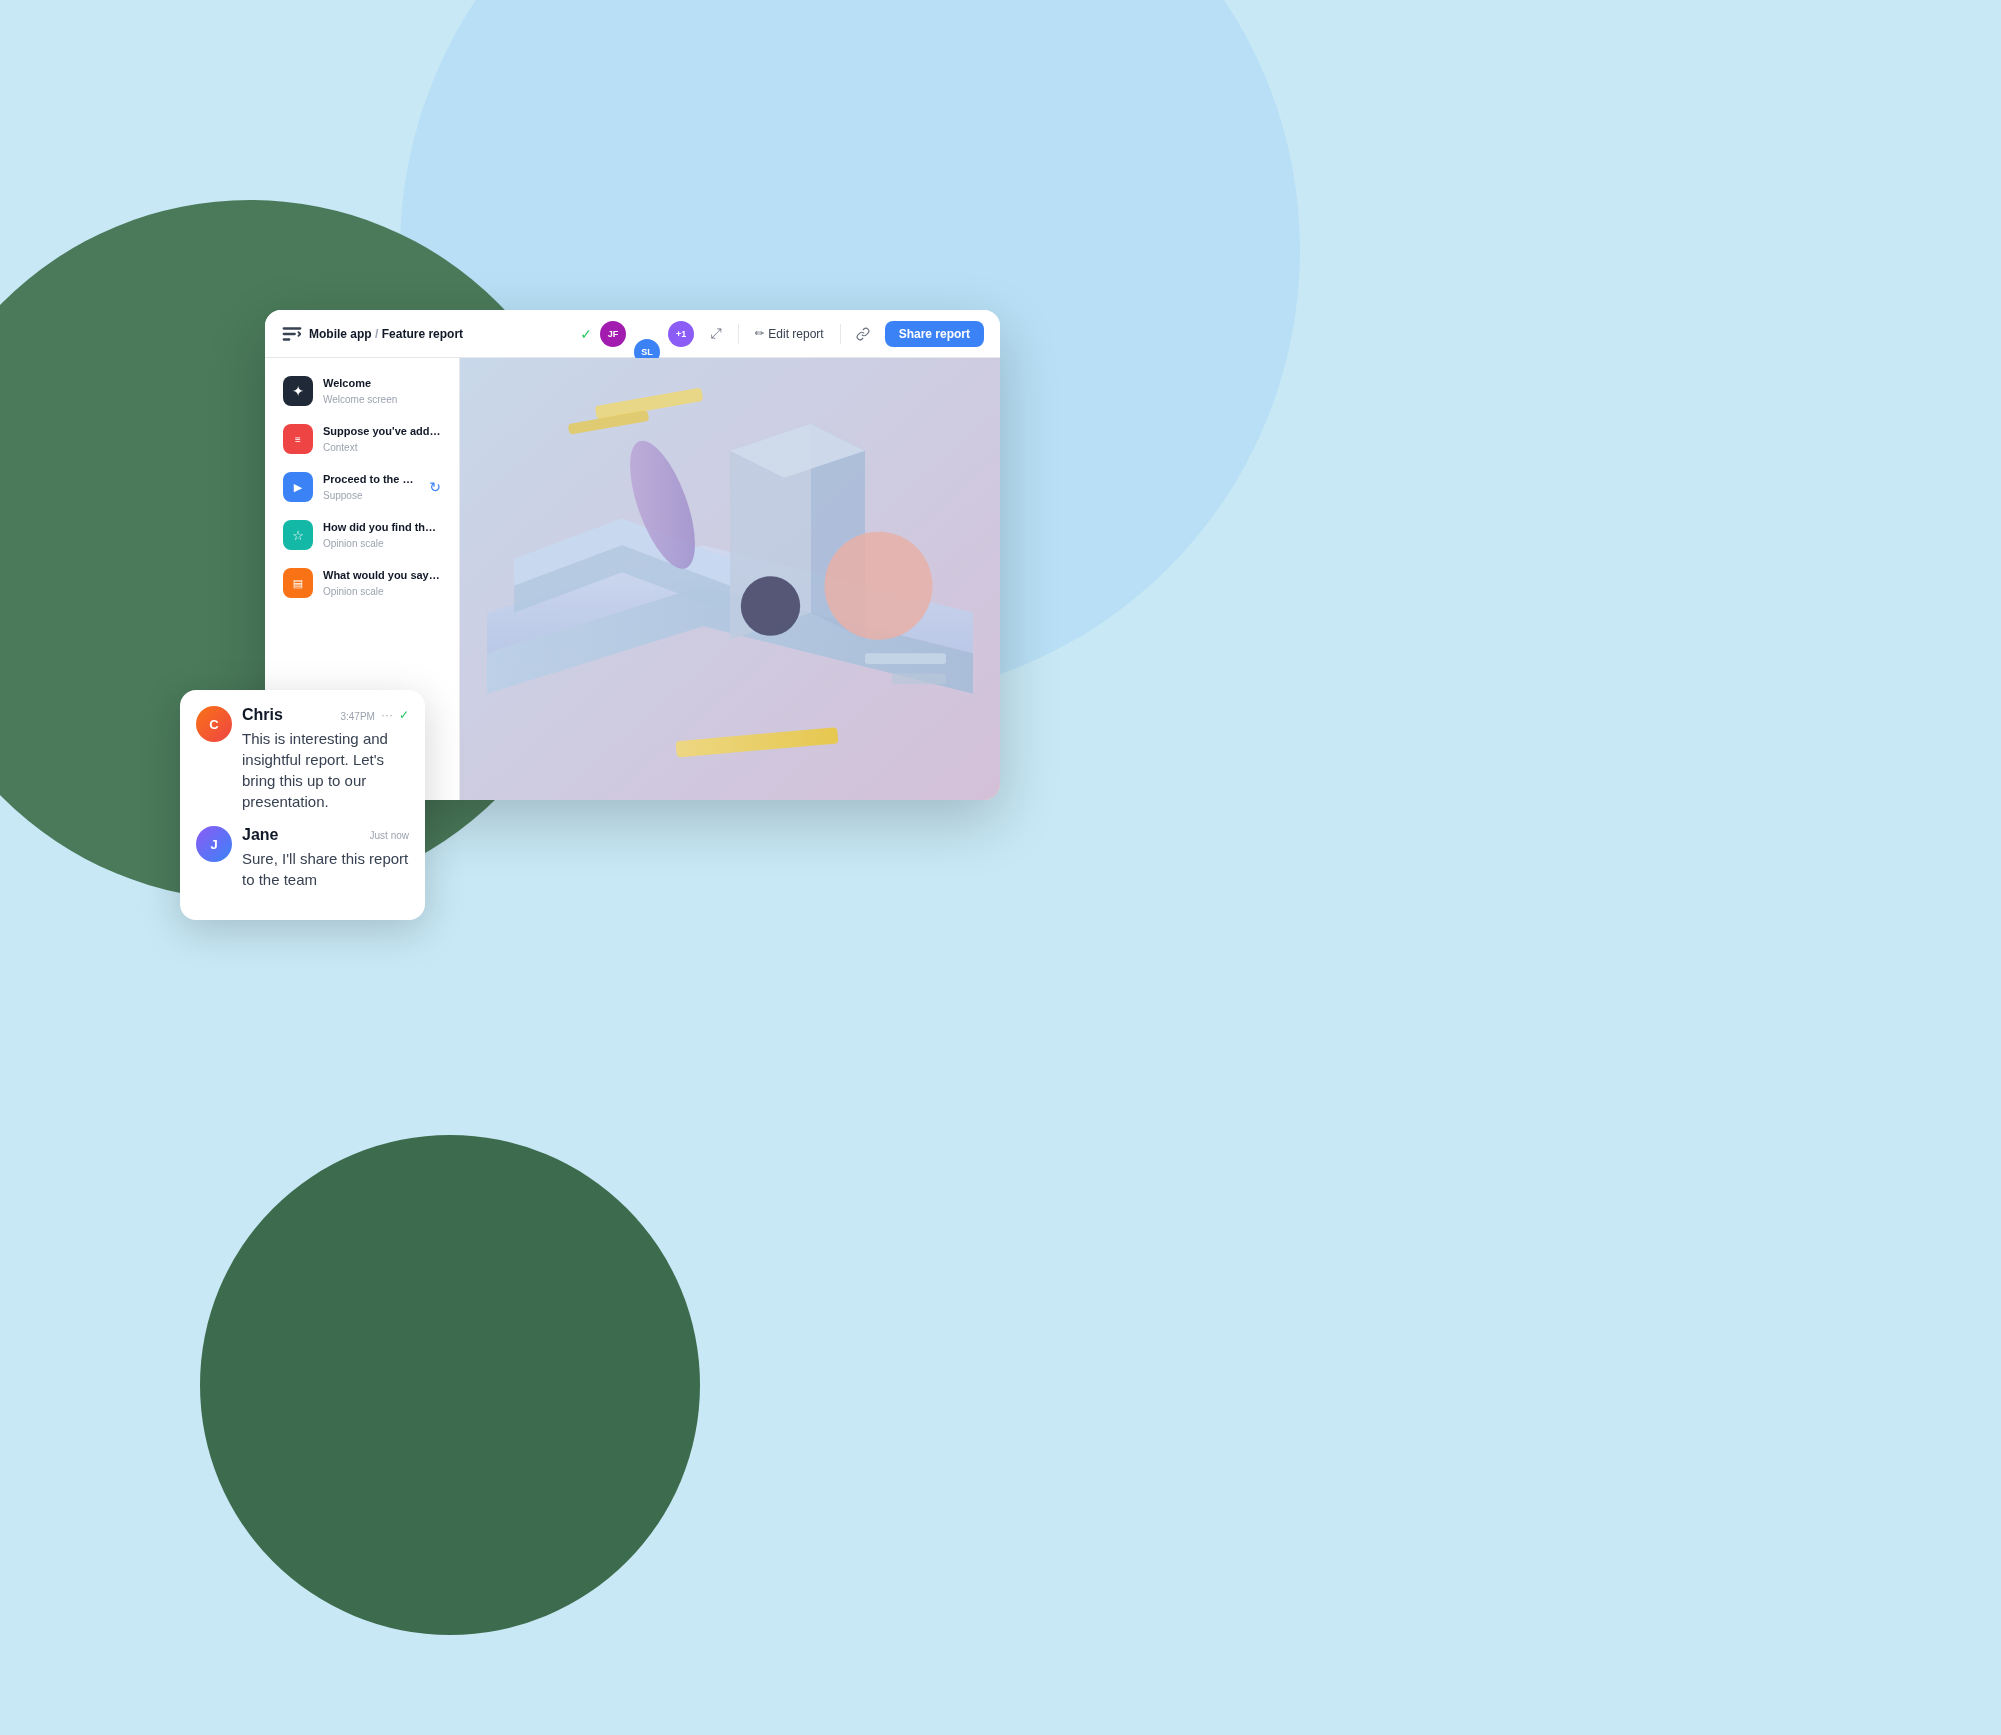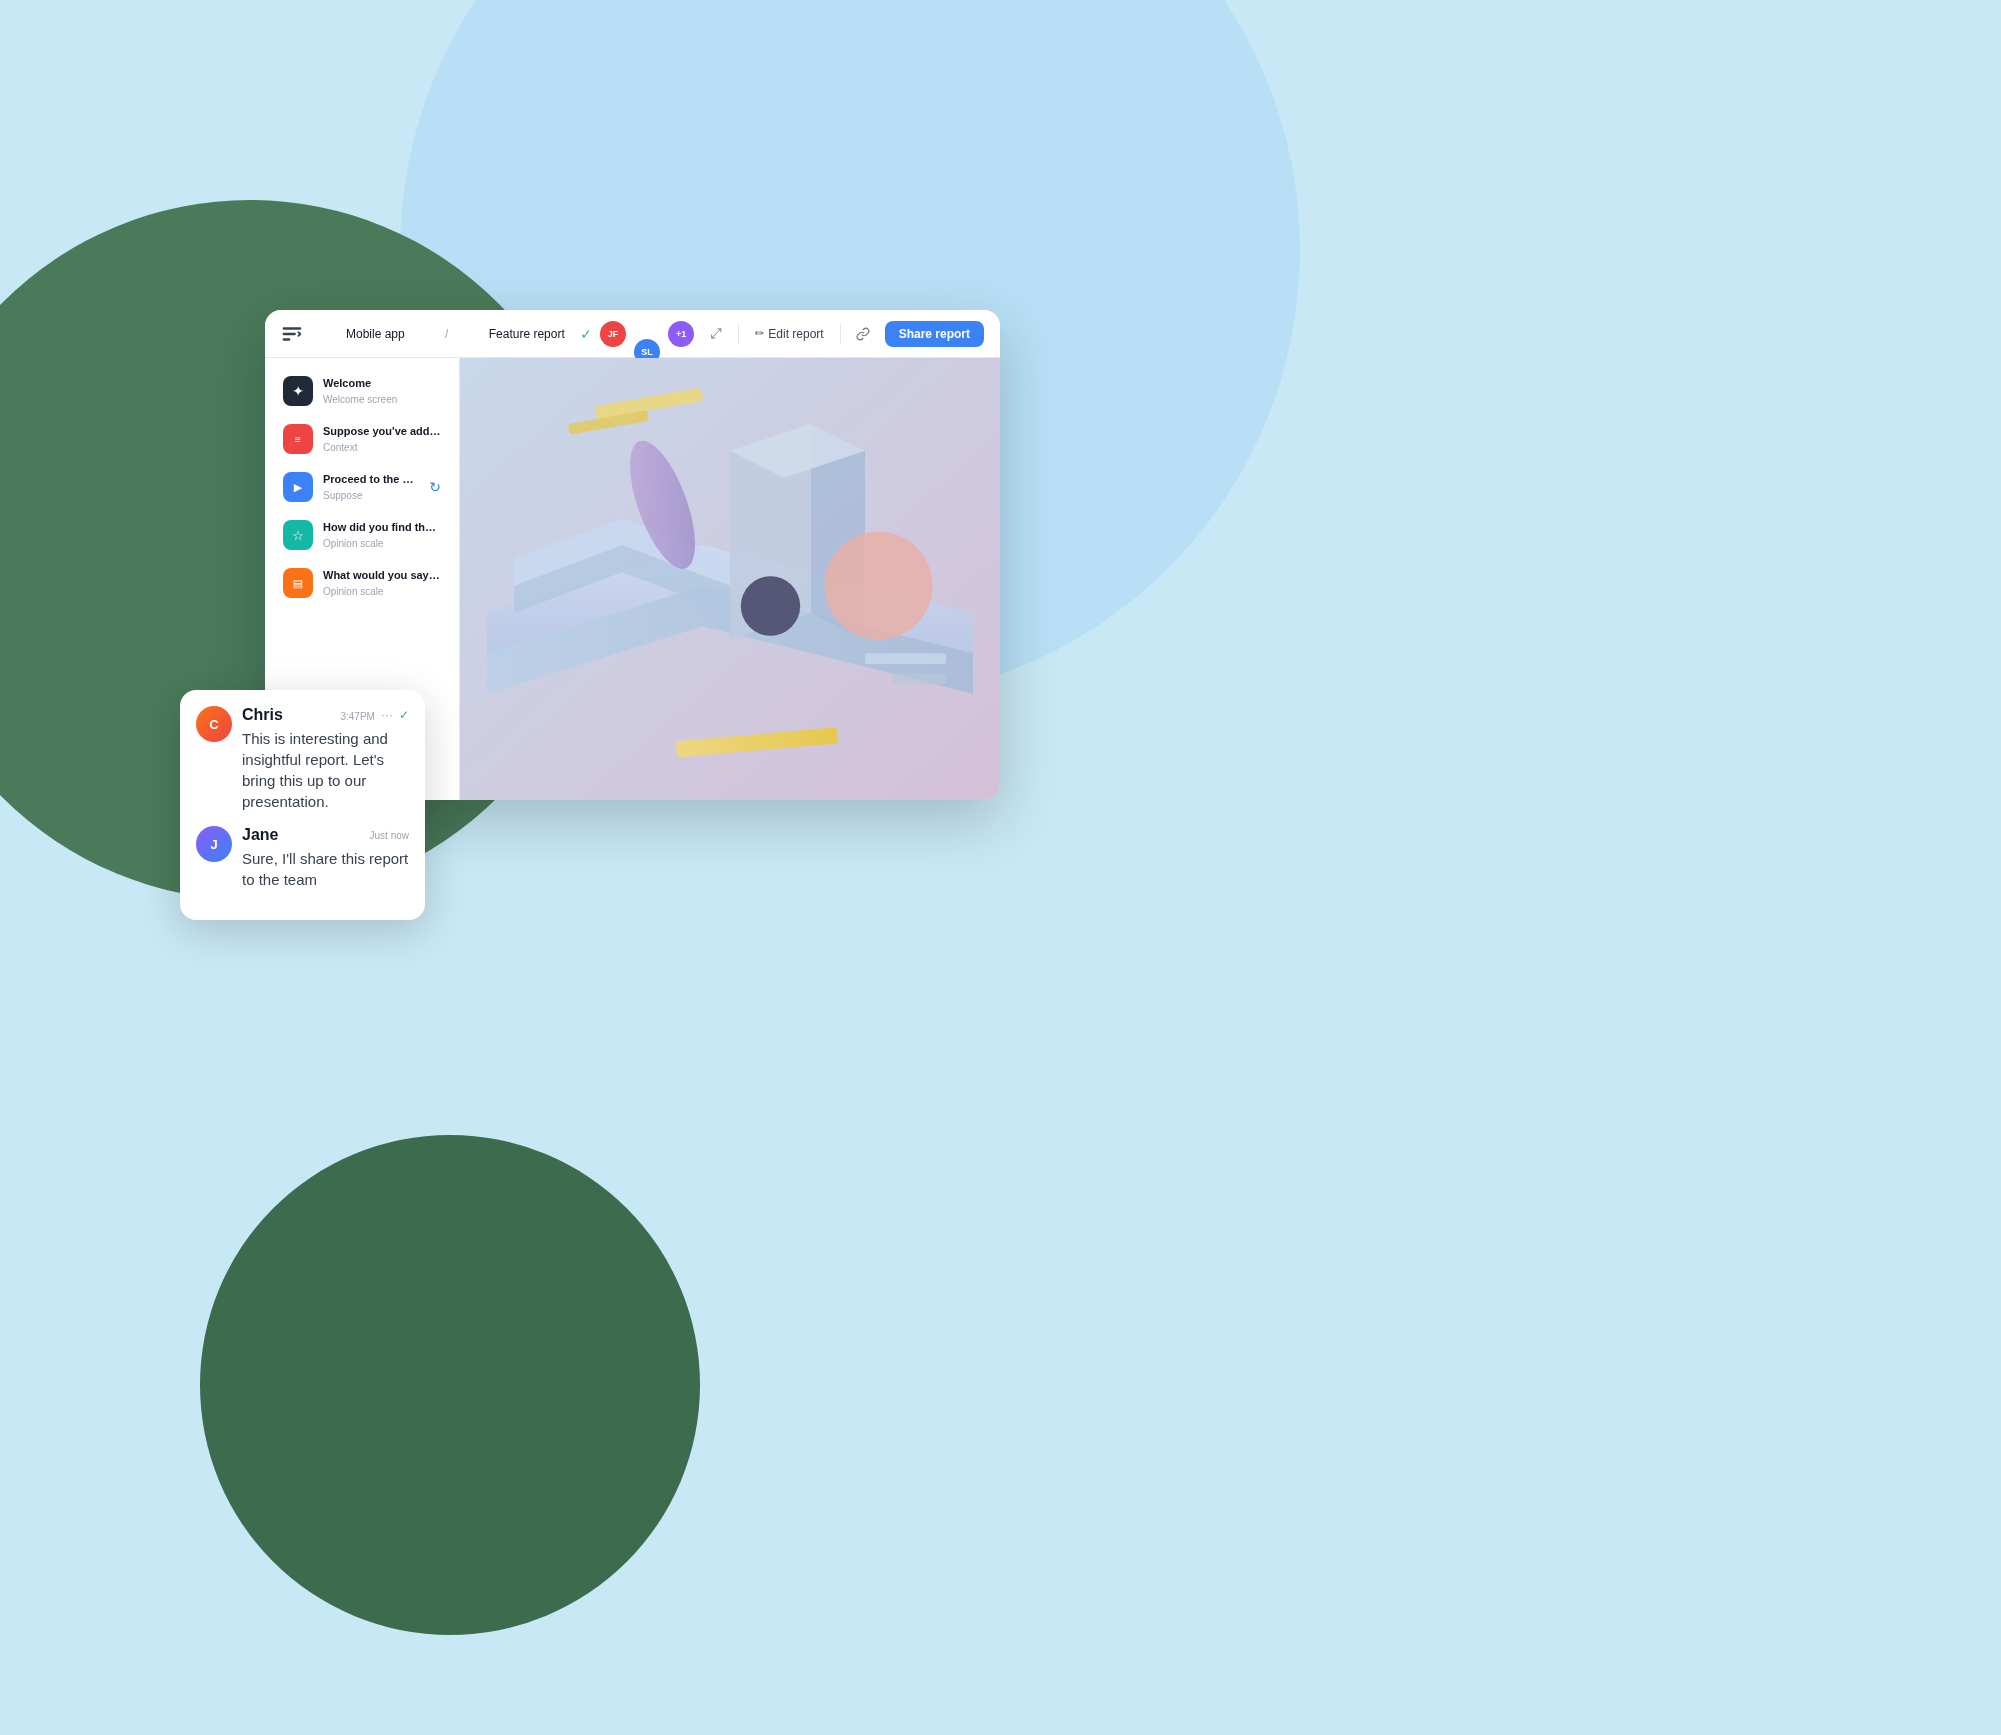--- a/index.html
+++ b/index.html
@@ -90,22 +90,21 @@
       height: 22px;
     }
 
     .breadcrumb-text {
       font-size: 12px;
       color: #6b7280;
     }
 
     .breadcrumb-text span {
       color: #111827;
-      font-weight: 400;
-      margin-left: 37px;
+      font-weight: 700;
     }
 
     .top-bar-right {
       display: flex;
       align-items: center;
       gap: 8px;
     }
 
     .avatar-circle {
       width: 26px;
@@ -412,21 +411,21 @@
       <svg class="maze-logo" viewBox="0 0 24 24" fill="none">
         <path d="M3 6h18M3 12h12M3 18h6" stroke="#374151" stroke-width="2.5" stroke-linecap="round"></path>
         <path d="M19 10l2 2-2 2" stroke="#374151" stroke-width="2" stroke-linecap="round" stroke-linejoin="round"></path>
       </svg>
       <span class="breadcrumb-text">
         <span>Mobile app</span> <span style="color:#9ca3af">/</span> <span>Feature report</span>
       </span>
     </div>
     <div class="top-bar-right">
       <span class="check-icon">✓</span>
-      <div class="avatar-circle avatar-green" style="background:#ef4444; font-size:9px;">JF</div>
+      <div class="avatar-circle avatar-green" style="background:#a21caf; font-size:9px;">JF</div>
       <div class="avatar-circle avatar-blue" style="background:#3b82f6; font-size:9px;">SL</div>
       <div class="avatar-circle avatar-purple" style="background:#8b5cf6; font-size:9px;">+1</div>
       <button class="icon-btn">⤢</button>
       <div class="divider-v"></div>
       <button class="edit-btn">
         <span style="font-size:11px;">✏</span>
         <span>Edit report</span>
       </button>
       <div class="divider-v"></div>
       <button class="icon-btn">

